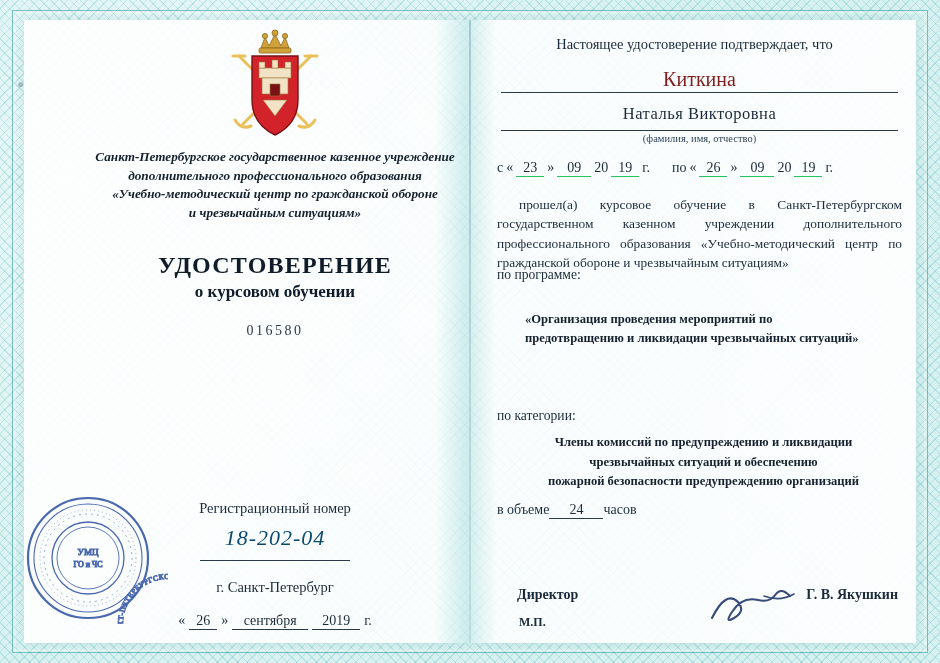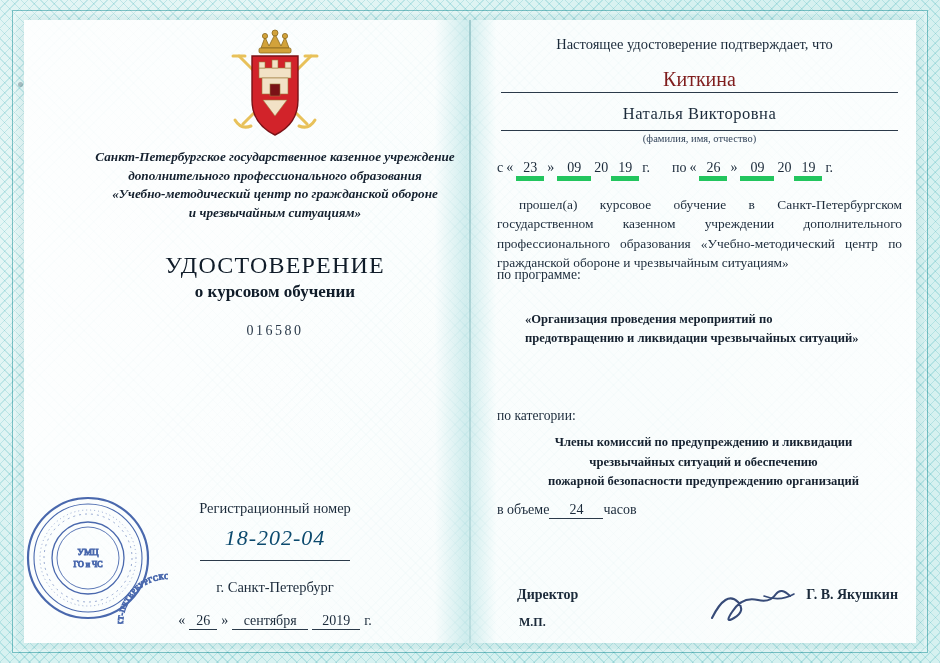--- a/index.html
+++ b/index.html
@@ -99,21 +99,21 @@
     font-weight: bold;
     font-size: 13.2px;
     line-height: 1.42;
     color: #14202e;
   }
   .cert-title {
     position: absolute;
     top: 232px;
     left: 0;
     right: 0;
-    font-weight: normal;
+    font-weight: bold;
     font-size: 24px;
     letter-spacing: 1.2px;
     color: #101c29;
   }
   .cert-sub {
     position: absolute;
     top: 262px;
     left: 0;
     right: 0;
     font-weight: bold;
@@ -240,21 +240,21 @@
     left: 24px;
     right: 16px;
     font-size: 14px;
     display: flex;
     align-items: baseline;
     gap: 3px;
     white-space: nowrap;
   }
   .period .u {
     display: inline-block;
-    border-bottom: 5px solid #22c55e;
+    border-bottom: 1px solid #22c55e;
     min-width: 26px;
     text-align: center;
     padding: 0 4px;
   }
   .period .u.sm { min-width: 20px; }
   .period .gap { display: inline-block; width: 16px; }
 
   .para {
     position: absolute;
     left: 24px;

